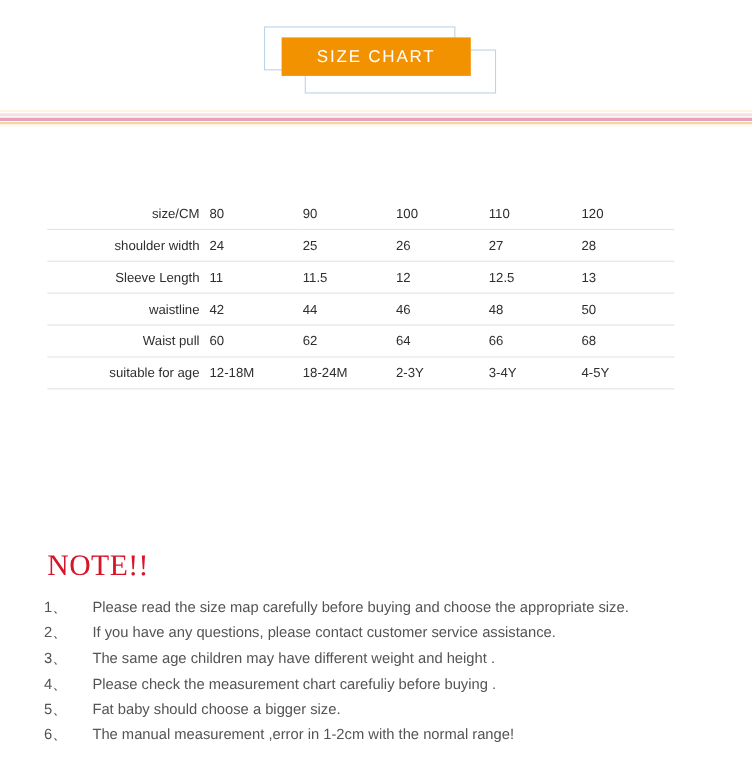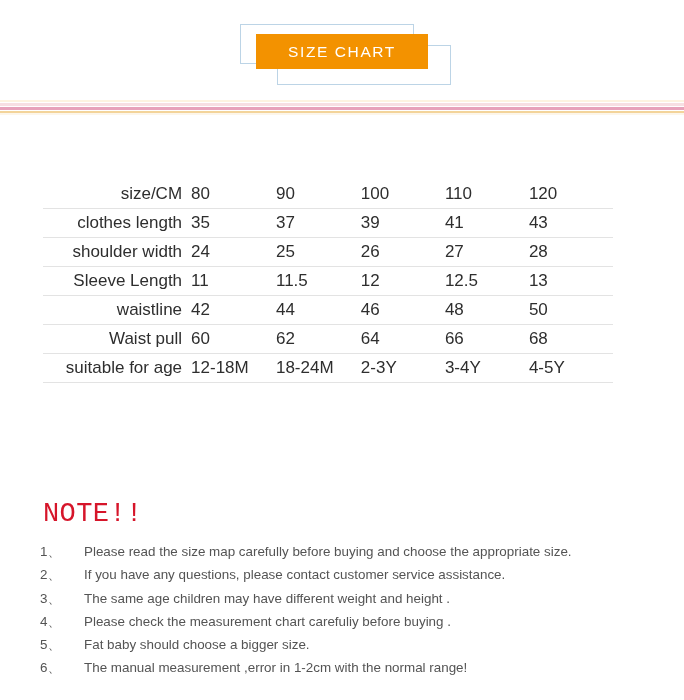--- a/index.html
+++ b/index.html
@@ -89,21 +89,21 @@
     width: 570px;
     border-collapse: collapse;
     font-family: "Liberation Sans", sans-serif;
   }
   table.size-table tr {
     border-bottom: 1px solid #e3e3e3;
   }
   table.size-table td {
     height: 28px;
     padding: 0;
-    font-size: 17px;
+    font-size: 12px;
     color: #2e2e2e;
     vertical-align: middle;
   }
   table.size-table td.row-label {
     width: 140px;
     text-align: right;
     padding-right: 9px;
     white-space: nowrap;
   }
   table.size-table td.cell-value {
@@ -114,21 +114,21 @@
 
   
   .note-section {
     position: absolute;
     left: 40px;
     top: 498px;
     width: 604px;
   }
   .note-title {
     color: #d6152a;
-    font-family: Liberation Mono, monospace;
+    font-family: Liberation Serif, serif;
     font-size: 27px;
     line-height: 32px;
     margin: 0 0 10px 3px;
     letter-spacing: 0.4px;
   }
   .note-list {
     margin: 0;
     padding: 0;
     list-style: none;
   }
@@ -179,28 +179,20 @@
 
       <tr>
         <td class="row-label">size/CM</td>
         <td class="cell-value">80</td>
         <td class="cell-value">90</td>
         <td class="cell-value">100</td>
         <td class="cell-value">110</td>
         <td class="cell-value">120</td>
       </tr>
 
-      <tr>
-        <td class="row-label">clothes length</td>
-        <td class="cell-value">35</td>
-        <td class="cell-value">37</td>
-        <td class="cell-value">39</td>
-        <td class="cell-value">41</td>
-        <td class="cell-value">43</td>
-      </tr>
 
 
       <tr>
         <td class="row-label">shoulder width</td>
         <td class="cell-value">24</td>
         <td class="cell-value">25</td>
         <td class="cell-value">26</td>
         <td class="cell-value">27</td>
         <td class="cell-value">28</td>
       </tr>

